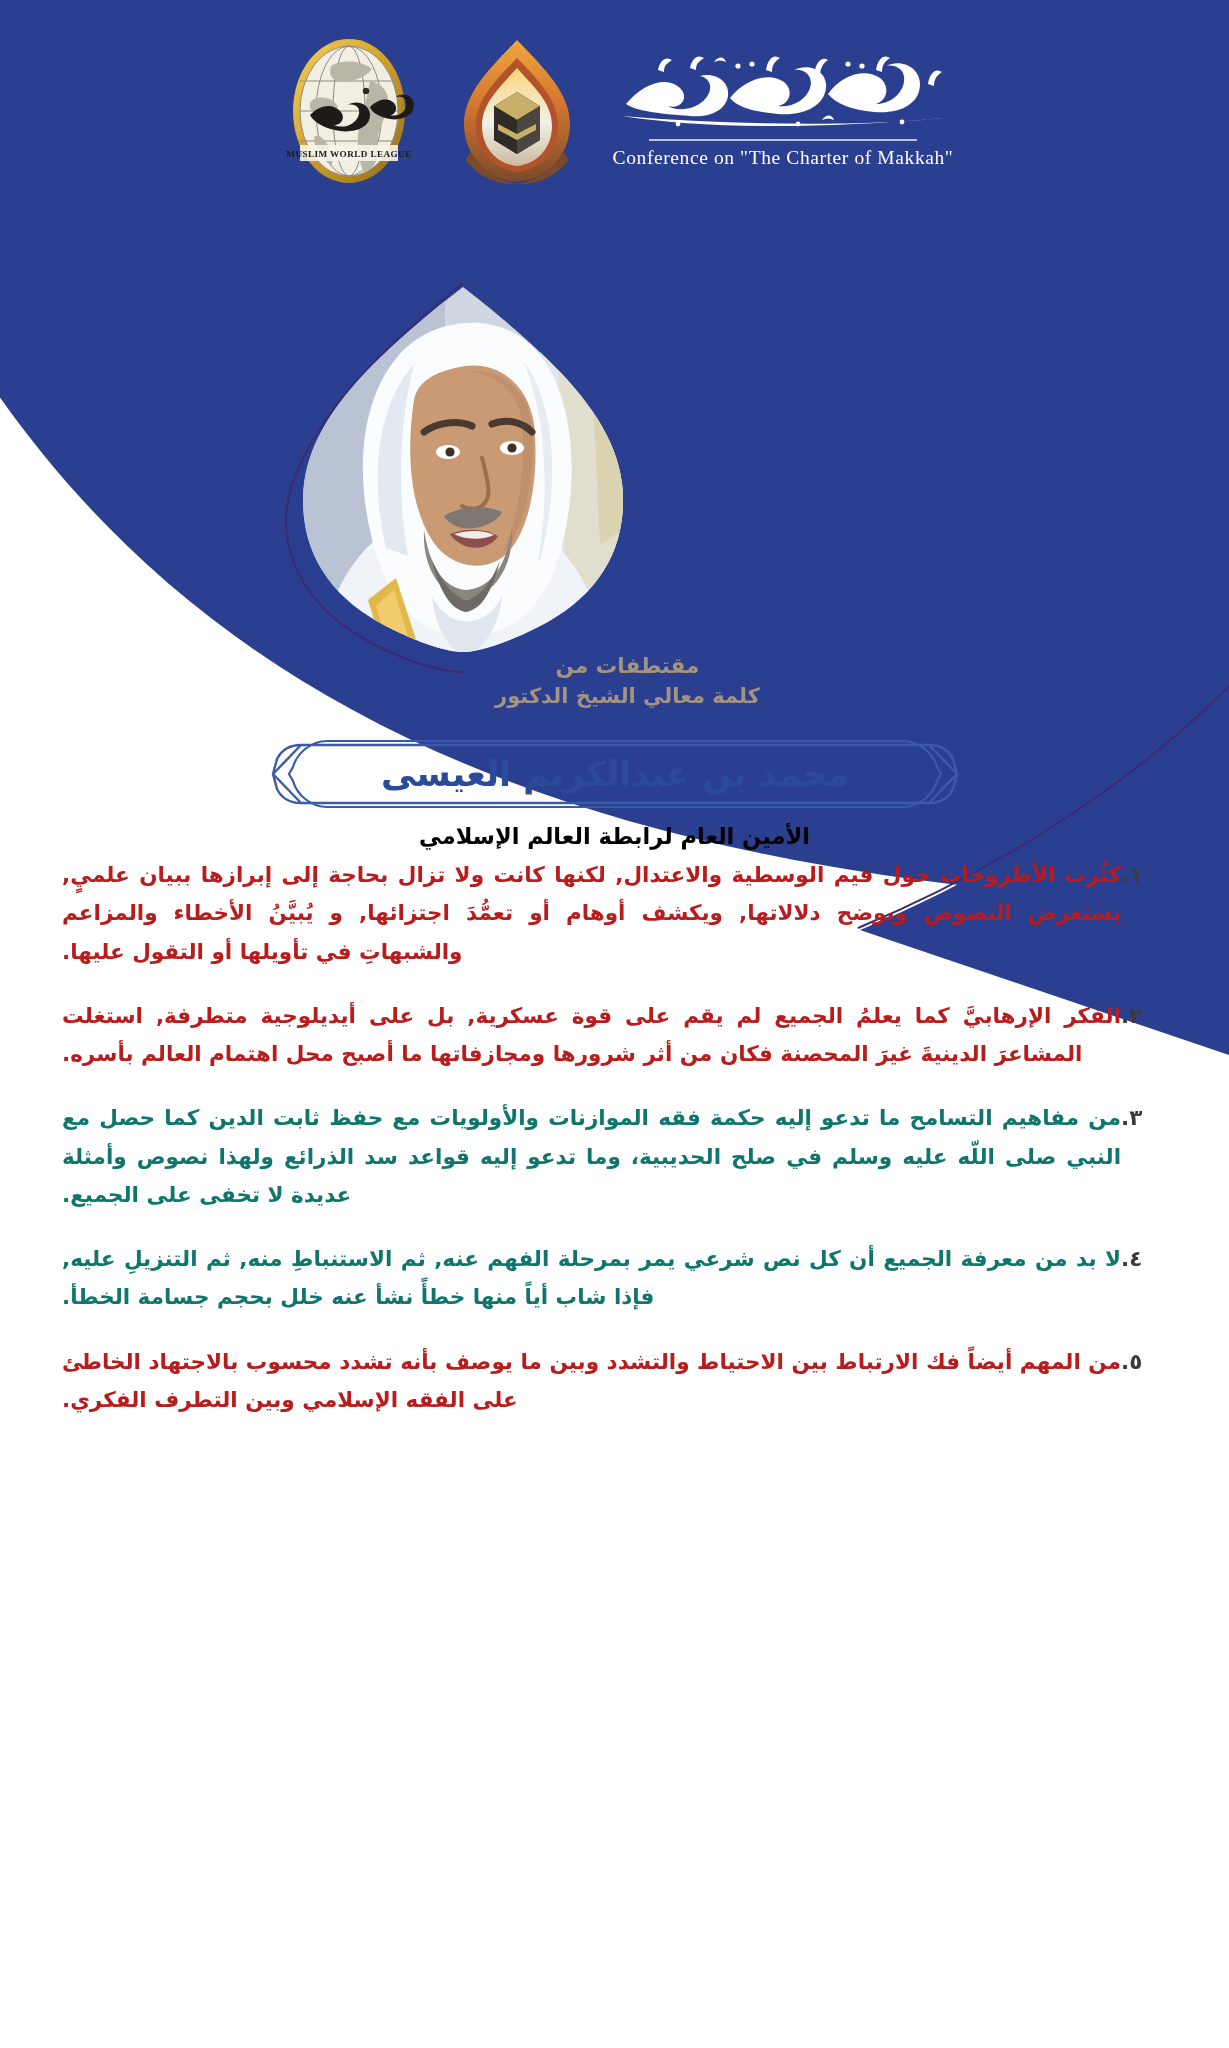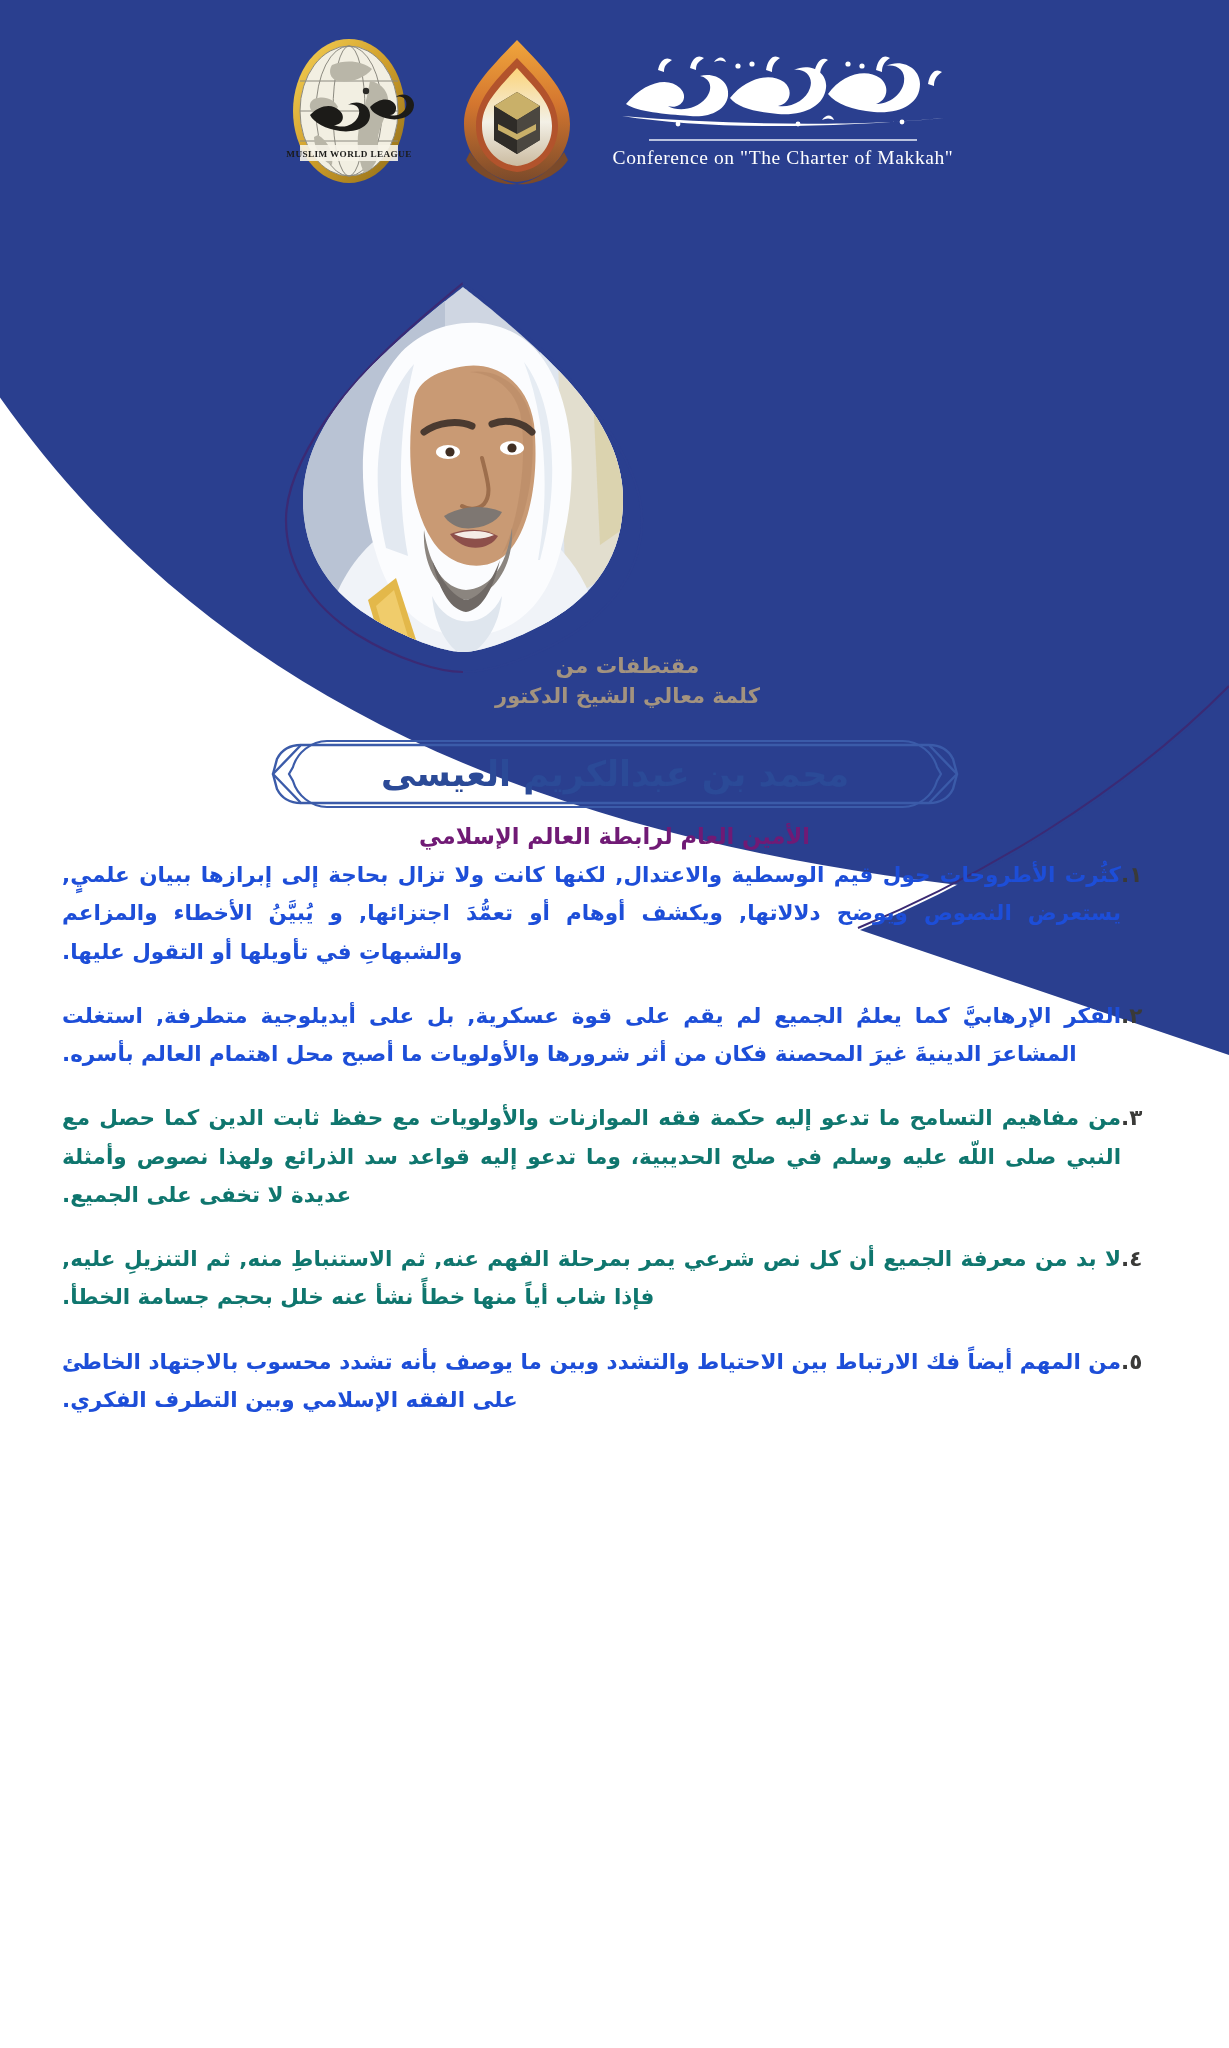--- a/index.html
+++ b/index.html
@@ -69,21 +69,21 @@
   }
   .name-box .frame{position:absolute;left:0;top:0;width:744px;height:74px;}
   .name-box .name-text{
     position:relative;z-index:2;
     color:#2b4a97;font-weight:bold;font-size:35px;
     letter-spacing:0px;white-space:nowrap;
   }
   .role{
     position:absolute;left:0;top:823px;width:1229px;
     z-index:7;text-align:center;
-    color:#701a75;font-weight:bold;font-size:22.5px;
+    color:#000000;font-weight:bold;font-size:22.5px;
   }
 
   
   .body-list{
     position:absolute;left:62px;top:856px;width:1105px;
     z-index:7;
   }
   .item{
     display:flex;flex-direction:row;
     margin-bottom:26px;
@@ -91,21 +91,21 @@
   }
   .item .num{
     flex:0 0 46px;
     text-align:left;
     color:#3a3a38;font-weight:bold;font-size:21.5px;
     line-height:1.78;
     padding-top:0px;
   }
   .item .txt{
     flex:1 1 auto;
-    color:#1d4ed8;font-weight:bold;
+    color:#b91c1c;font-weight:bold;
     font-size:21.5px;line-height:1.78;
     text-align:justify;
     text-align-last:left;
   }
   .item:nth-child(3) .txt,
   .item:nth-child(4) .txt{ color:#0f766e; }
 </style>
 </head>
 <body>
 
@@ -414,21 +414,21 @@
 
   <div class="role">الأمين العام لرابطة العالم الإسلامي</div>
 
   <div class="body-list">
     <div class="item">
       <div class="num">١.</div>
       <div class="txt">كثُرت الأطروحات حول قيم الوسطية والاعتدال, لكنها كانت ولا تزال بحاجة إلى إبرازها ببيان علميٍ, يستعرض النصوص ويوضح دلالاتها, ويكشف أوهام أو تعمُّدَ اجتزائها, و يُبيَّنُ الأخطاء والمزاعم والشبهاتِ في تأويلها أو التقول عليها.</div>
     </div>
     <div class="item">
       <div class="num">٢.</div>
-      <div class="txt">الفكر الإرهابيَّ كما يعلمُ الجميع لم يقم على قوة عسكرية, بل على أيديلوجية متطرفة, استغلت المشاعرَ الدينيةَ غيرَ المحصنة فكان من أثر شرورها والأولويات ما أصبح محل اهتمام العالم بأسره.</div>
+      <div class="txt">الفكر الإرهابيَّ كما يعلمُ الجميع لم يقم على قوة عسكرية, بل على أيديلوجية متطرفة, استغلت المشاعرَ الدينيةَ غيرَ المحصنة فكان من أثر شرورها ومجازفاتها ما أصبح محل اهتمام العالم بأسره.</div>
     </div>
     <div class="item">
       <div class="num">٣.</div>
       <div class="txt">من مفاهيم التسامح ما تدعو إليه حكمة فقه الموازنات والأولويات مع حفظ ثابت الدين كما حصل مع النبي صلى اللّه عليه وسلم في صلح الحديبية، وما تدعو إليه قواعد سد الذرائع ولهذا نصوص وأمثلة عديدة لا تخفى على الجميع.</div>
     </div>
     <div class="item">
       <div class="num">٤.</div>
       <div class="txt">لا بد من معرفة الجميع أن كل نص شرعي يمر بمرحلة الفهم عنه, ثم الاستنباطِ منه, ثم التنزيلِ عليه, فإذا شاب أياً منها خطأً نشأ عنه خلل بحجم جسامة الخطأ.</div>
     </div>
     <div class="item">

